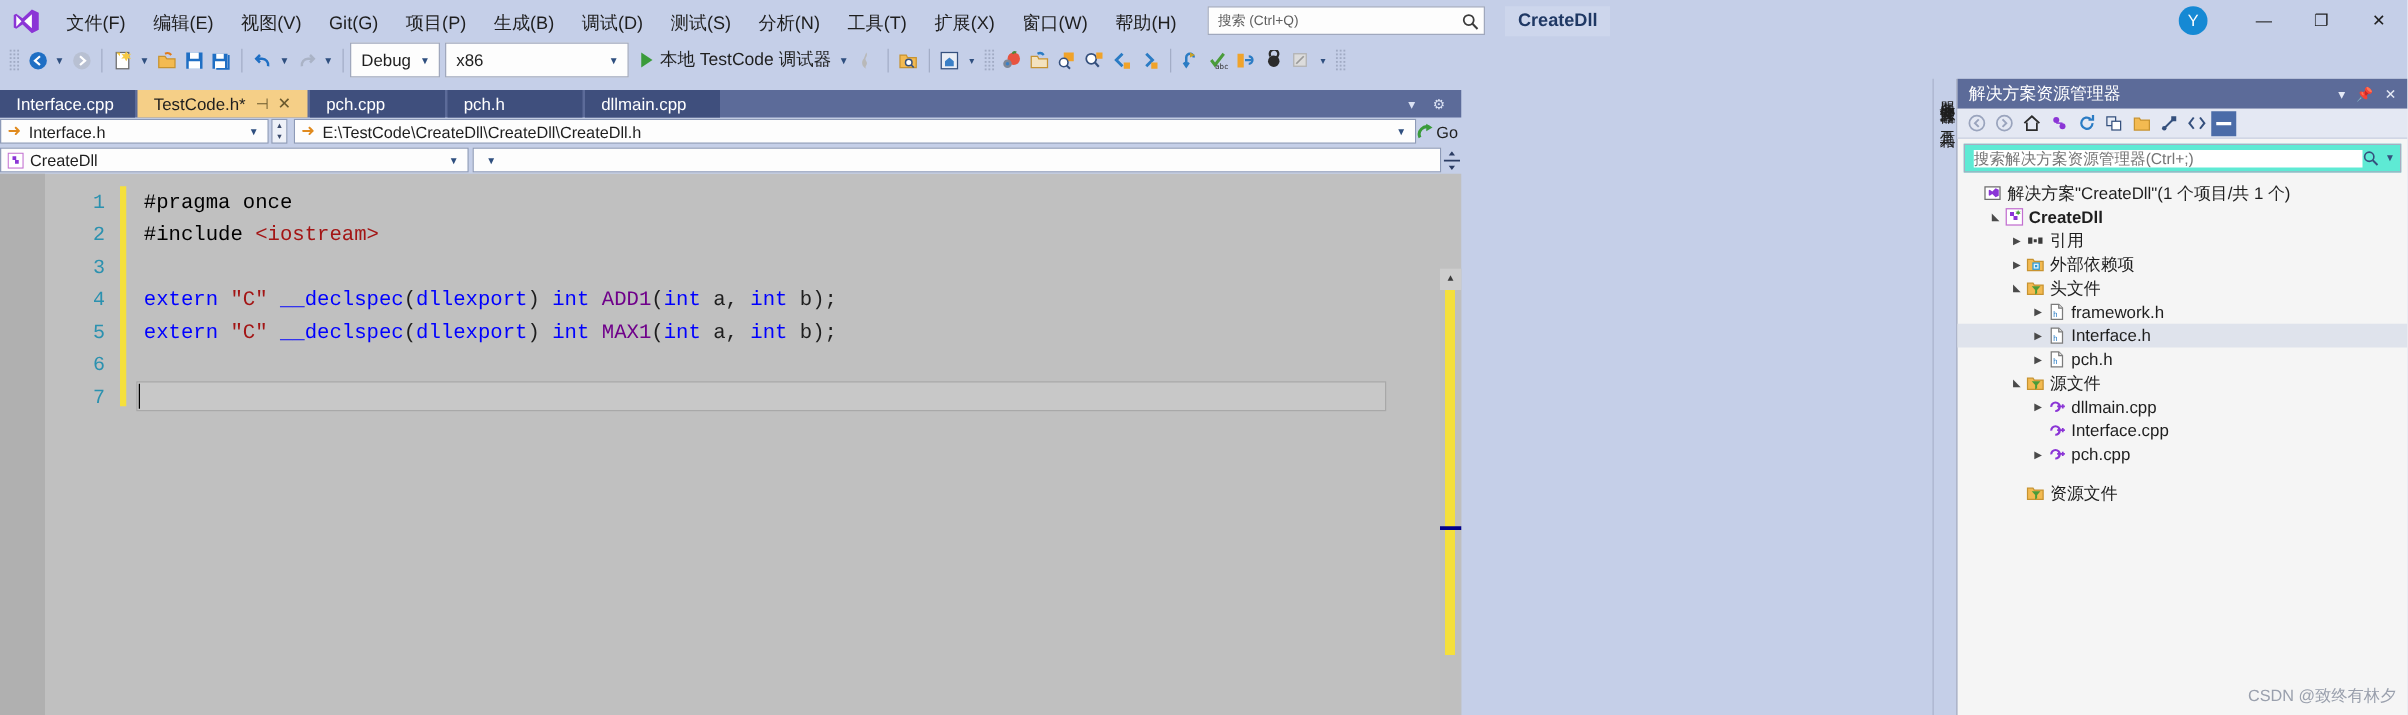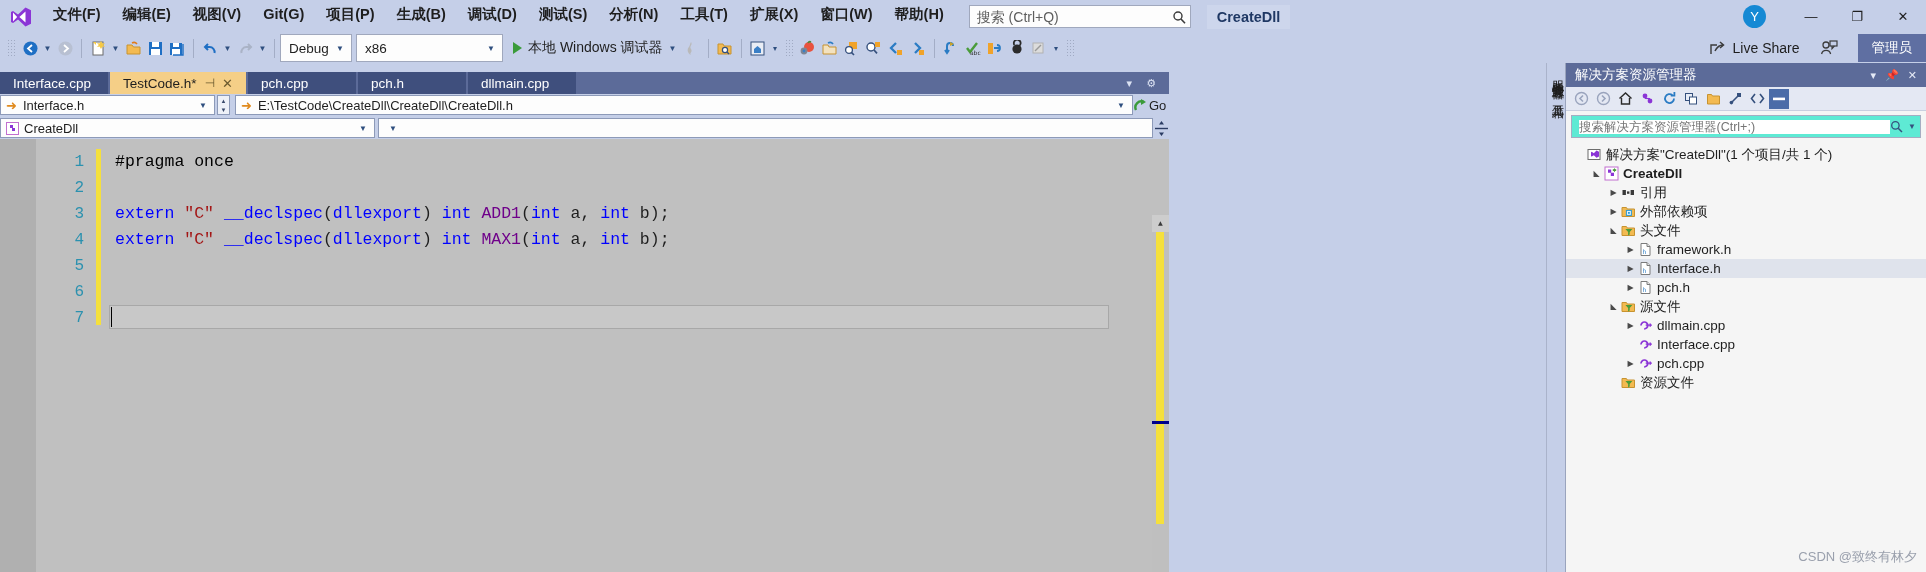--- a/index.html
+++ b/index.html
@@ -11,32 +11,32 @@
     overflow: hidden;
   }
   #app { position: relative; width: 1926px; height: 572px; background: #c5cfe8; }
 
   
   .titlebar {
     position: absolute; left: 0; top: 0; width: 1926px; height: 33px;
     background: #c5cfe8; display: flex; align-items: center;
   }
   .vslogo { width: 42px; height: 33px; display: flex; align-items: center; justify-content: center; }
-  .menu { display: flex; align-items: flex-start; height: 33px; font-weight: bold; }
+  .menu { display: flex; align-items: flex-end; height: 33px; }
   .menu-item {
     padding: 4px 11px; font-size: 14.5px; color: #1e1e1e; line-height: 20px;
     white-space: nowrap; cursor: default;
   }
   .searchbox {
     margin-left: 14px; width: 222px; height: 23px; background: #fdfdfd;
     border: 1px solid #a0a8bd; display: flex; align-items: center; padding: 0 4px 0 7px;
   }
   .searchbox input {
     border: 0; outline: 0; background: transparent; flex: 1;
-    font-family: "Liberation Sans", sans-serif; font-size: 14px; color: #000000;
+    font-family: "Liberation Sans", sans-serif; font-size: 11px; color: #000000;
   }
   .searchbox input::placeholder { color: #5e5e5e; }
   .soln-name {
     margin-left: 16px; font-size: 14.5px; font-weight: bold; color: #1f3864;
     background: #cdd6ec; padding: 4px 10px;
   }
   .title-right { margin-left: auto; display: flex; align-items: center; height: 33px; }
   .avatar {
     width: 23px; height: 23px; border-radius: 50%; background: #1589d4; color: #fff;
     font-size: 13px; display: flex; align-items: center; justify-content: center;
@@ -290,21 +290,21 @@
       <span class="cv">Debug</span>
       <span class="ca">▼</span>
     </div>
     <div class="combo" style="width:147px;margin-right:6px">
       <span class="cv">x86</span>
       <span class="ca">▼</span>
     </div>
 
     <div class="runbtn">
       <span class="play"></span>
-      <span>本地 Windows 调试器</span>
+      <span>本地 TestCode 调试器</span>
       <span class="ca" style="font-size:8px;color:#2f4f7f;padding-left:6px">▼</span>
     </div>
     <div class="tb-btn">
       <svg width="15" height="15" viewBox="0 0 15 15">
           <path d="M7 1 C9 4 5 5 7 8 C9 11 5 12 7 14 C3 12 3 8 5 6 C6 4 6 3 7 1Z" fill="#b9b9b9"></path>
         </svg>
     </div>
     <div class="tb-sep"></div>
 
     <div class="tb-btn">
@@ -394,40 +394,20 @@
     </div>
     <div class="tb-btn">
       <svg width="17" height="17" viewBox="0 0 17 17">
           <rect x="3" y="3" width="10" height="10" fill="#dcdcdc" stroke="#b2b2b2"></rect>
       <path d="M5 11 L11 5" stroke="#9a9a9a" stroke-width="1.4"></path>
         </svg>
     </div>
     <div class="tb-caret">▾</div>
     <div class="tb-grip"></div>
 
-    <div style="margin-left:auto;display:flex;align-items:center">
-      <div class="liveshare">
-        <span style="margin-right:7px">
-          <svg width="17" height="17" viewBox="0 0 17 17">
-              <path d="M2 14 V5 h6" fill="none" stroke="#3b3b3b" stroke-width="1.4"></path>
-          <path d="M6 11 q3-6 8-6 M11 2 l3.5 3 -3.5 3" fill="none" stroke="#3b3b3b" stroke-width="1.5"></path>
-            </svg>
-        </span>
-        <span>Live Share</span>
-      </div>
-      <div class="tb-btn" style="margin:0 10px">
-        <svg width="18" height="18" viewBox="0 0 18 18">
-            <circle cx="6" cy="6" r="3" fill="none" stroke="#3b3b3b" stroke-width="1.3"></circle>
-        <path d="M1.6 15 a4.6 4.6 0 0 1 9 0" fill="none" stroke="#3b3b3b" stroke-width="1.3"></path>
-        <rect x="10" y="2" width="7" height="5" fill="none" stroke="#3b3b3b" stroke-width="1.2"></rect>
-        <path d="M12 7 l0 2.6 2.4-2.6" fill="none" stroke="#3b3b3b" stroke-width="1.2"></path>
-          </svg>
-      </div>
-      <div class="admin-badge">管理员</div>
-    </div>
   </div>
 
   <div class="editor-pane">
 
     <div class="tabstrip">
       <div class="tab">
         <span>Interface.cpp</span>
       </div>
       <div class="tab active">
         <span>TestCode.h*</span>
@@ -504,20 +484,21 @@
         <div class="ln">2</div>
         <div class="ln">3</div>
         <div class="ln">4</div>
         <div class="ln">5</div>
         <div class="ln">6</div>
         <div class="ln">7</div>
       </div>
       <div class="changebar"></div>
       <div class="codetext">
         <div class="ln"><span class="pre">#pragma once</span></div>
+        <div class="ln"><span class="pre">#include </span><span class="str">&lt;iostream&gt;</span></div>
         <div class="ln">&nbsp;</div>
         <div class="ln"><span class="kw">extern </span><span class="str">"C" </span><span class="kw">__declspec</span><span class="ident">(</span><span class="kw">dllexport</span><span class="ident">) </span><span class="kw">int </span><span class="fn">ADD1</span><span class="ident">(</span><span class="kw">int </span><span class="ident">a, </span><span class="kw">int </span><span class="ident">b);</span></div>
         <div class="ln"><span class="kw">extern </span><span class="str">"C" </span><span class="kw">__declspec</span><span class="ident">(</span><span class="kw">dllexport</span><span class="ident">) </span><span class="kw">int </span><span class="fn">MAX1</span><span class="ident">(</span><span class="kw">int </span><span class="ident">a, </span><span class="kw">int </span><span class="ident">b);</span></div>
         <div class="ln">&nbsp;</div>
         <div class="ln">&nbsp;</div>
         <div class="caret-line"></div>
         <div class="caret-bar"></div>
       </div>
       <div class="vscroll">
         <div class="up">▲</div>
@@ -736,21 +717,21 @@
         <div class="trow" style="padding-left: 57px;">
           <span class="tw">▶</span>
           <span class="tico">
             <svg width="15" height="15" viewBox="0 0 15 15">
               <path d="M3 7.5 a3.4 3.4 0 1 1 3.2 3.3" fill="none" stroke="#8b35d6" stroke-width="1.7"></path>
               <path d="M9.4 5.4 v3.4 M7.7 7.1 h3.4 M12.2 5.4 v3.4 M10.5 7.1 h3.4" stroke="#8b35d6" stroke-width="1.4"></path>
             </svg>
           </span>
           <span>pch.cpp</span>
         </div>
-        <div class="trow" style="padding-left: 40px;">
+        <div class="trow" style="padding-left: 40px; margin-top: 12px;">
           <span class="tw"></span>
           <span class="tico">
             <svg width="15" height="15" viewBox="0 0 15 15">
               <path d="M1 3.5 h4.4 l1 1.5 h7.1 v7.5 h-12.5z" fill="#f3ba51" stroke="#c79330"></path>
               <path d="M4.4 6 h7 l-2.7 3 v2.6 l-1.6 .9 v-3.5z" fill="#4a9c3a"></path>
             </svg>
           </span>
           <span>资源文件</span>
         </div>
       </div>

